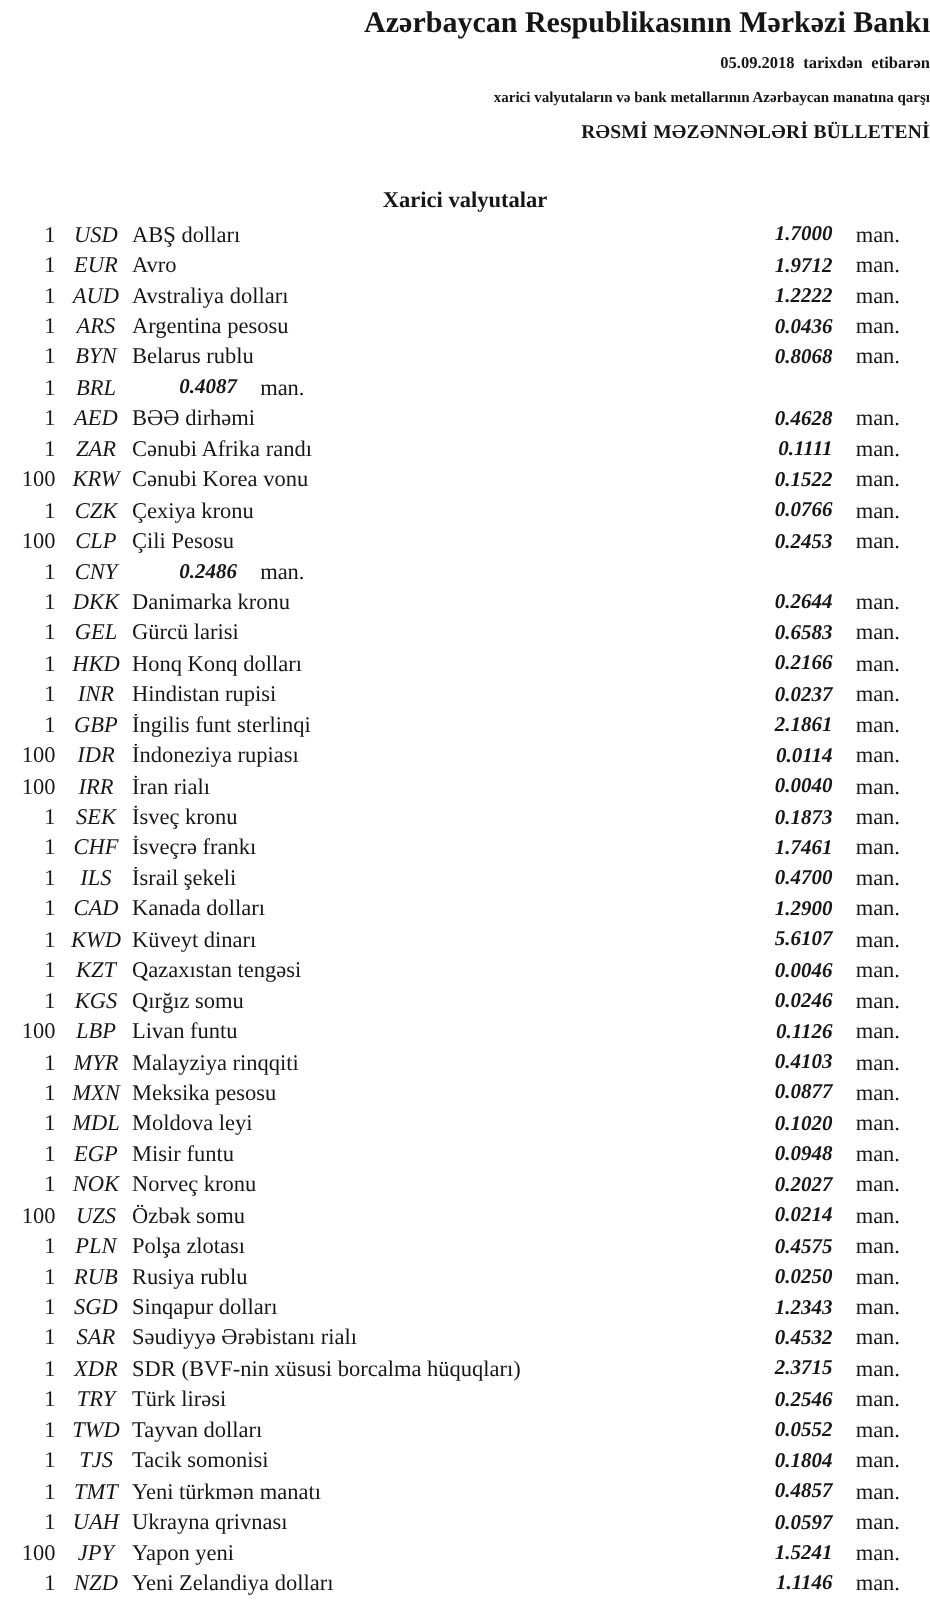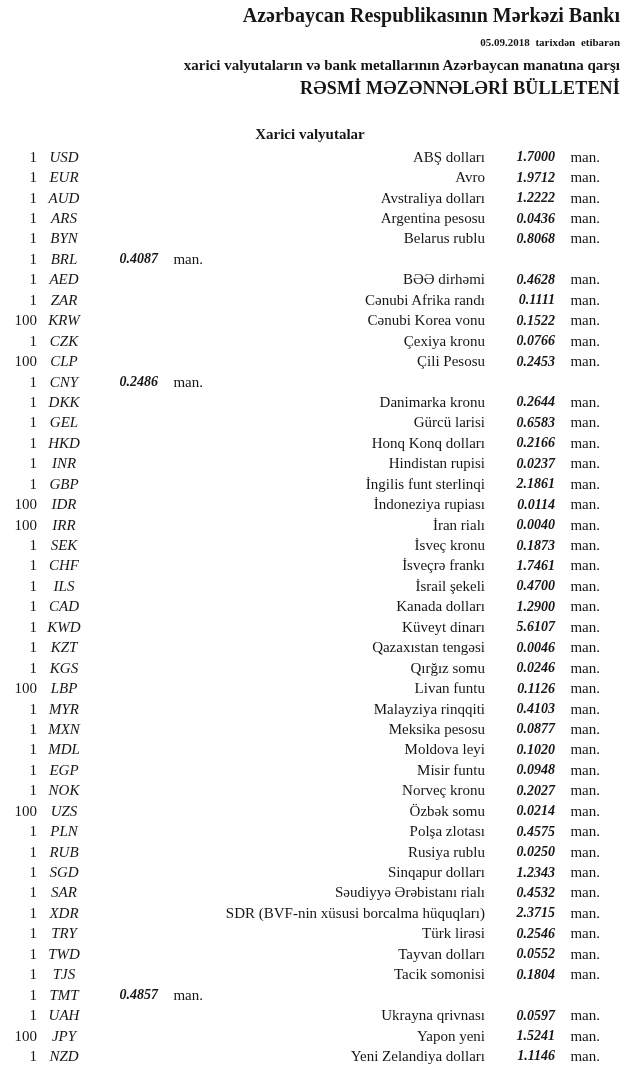--- a/index.html
+++ b/index.html
@@ -28,26 +28,26 @@
     font-size: 20px;
     line-height: 24px;
   }
   .date-line {
     font-size: 11px;
     line-height: 17px;
     margin-top: 7px;
     word-spacing: 3px;
   }
   .subtitle {
-    font-size: 15px;
+    font-size: 10px;
     line-height: 17px;
     margin-top: 6px;
   }
   .bulletin-title {
-    font-size: 18px;
+    font-size: 13px;
     line-height: 18px;
     margin-top: 5px;
     letter-spacing: 0.2px;
   }
   .section-title {
     text-align: center;
     font-weight: bold;
     font-size: 15px;
     line-height: 17px;
     margin-top: 29px;
@@ -70,21 +70,21 @@
   }
   .code {
     width: 48px;
     margin-left: 3px;
     text-align: center;
     flex: none;
     font-style: italic;
   }
   .name {
     flex: 1 1 auto;
-    text-align: right;
+    text-align: left;
     white-space: nowrap;
     overflow: hidden;
   }
   .rate {
     width: 70px;
     text-align: right;
     font-weight: bold;
     font-style: italic;
     font-size: 14px;
     flex: none;
@@ -393,20 +393,21 @@
       <div class="row">
         <span class="qty">1</span>
         <span class="code">TJS</span>
         <span class="name">Tacik somonisi</span>
         <span class="rate">0.1804</span>
         <span class="unit">man.</span>
       </div>
       <div class="row">
         <span class="qty">1</span>
         <span class="code">TMT</span>
+        <span class="name">Yeni türkmən manatı</span>
         <span class="rate">0.4857</span>
         <span class="unit">man.</span>
       </div>
       <div class="row">
         <span class="qty">1</span>
         <span class="code">UAH</span>
         <span class="name">Ukrayna qrivnası</span>
         <span class="rate">0.0597</span>
         <span class="unit">man.</span>
       </div>

